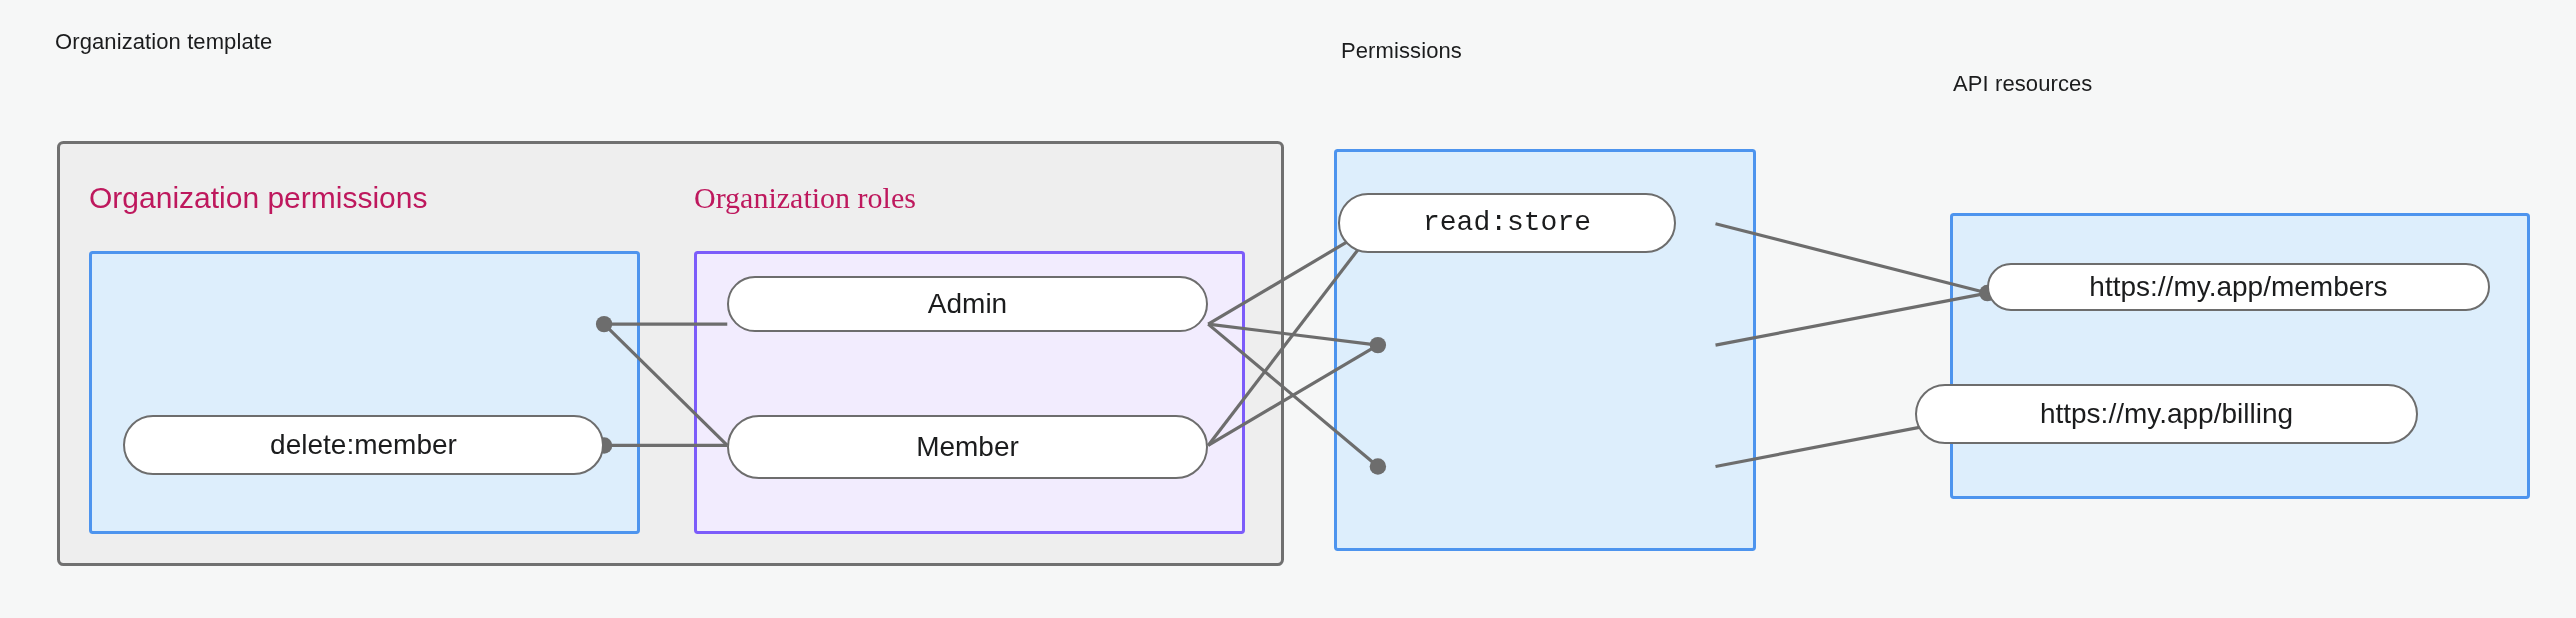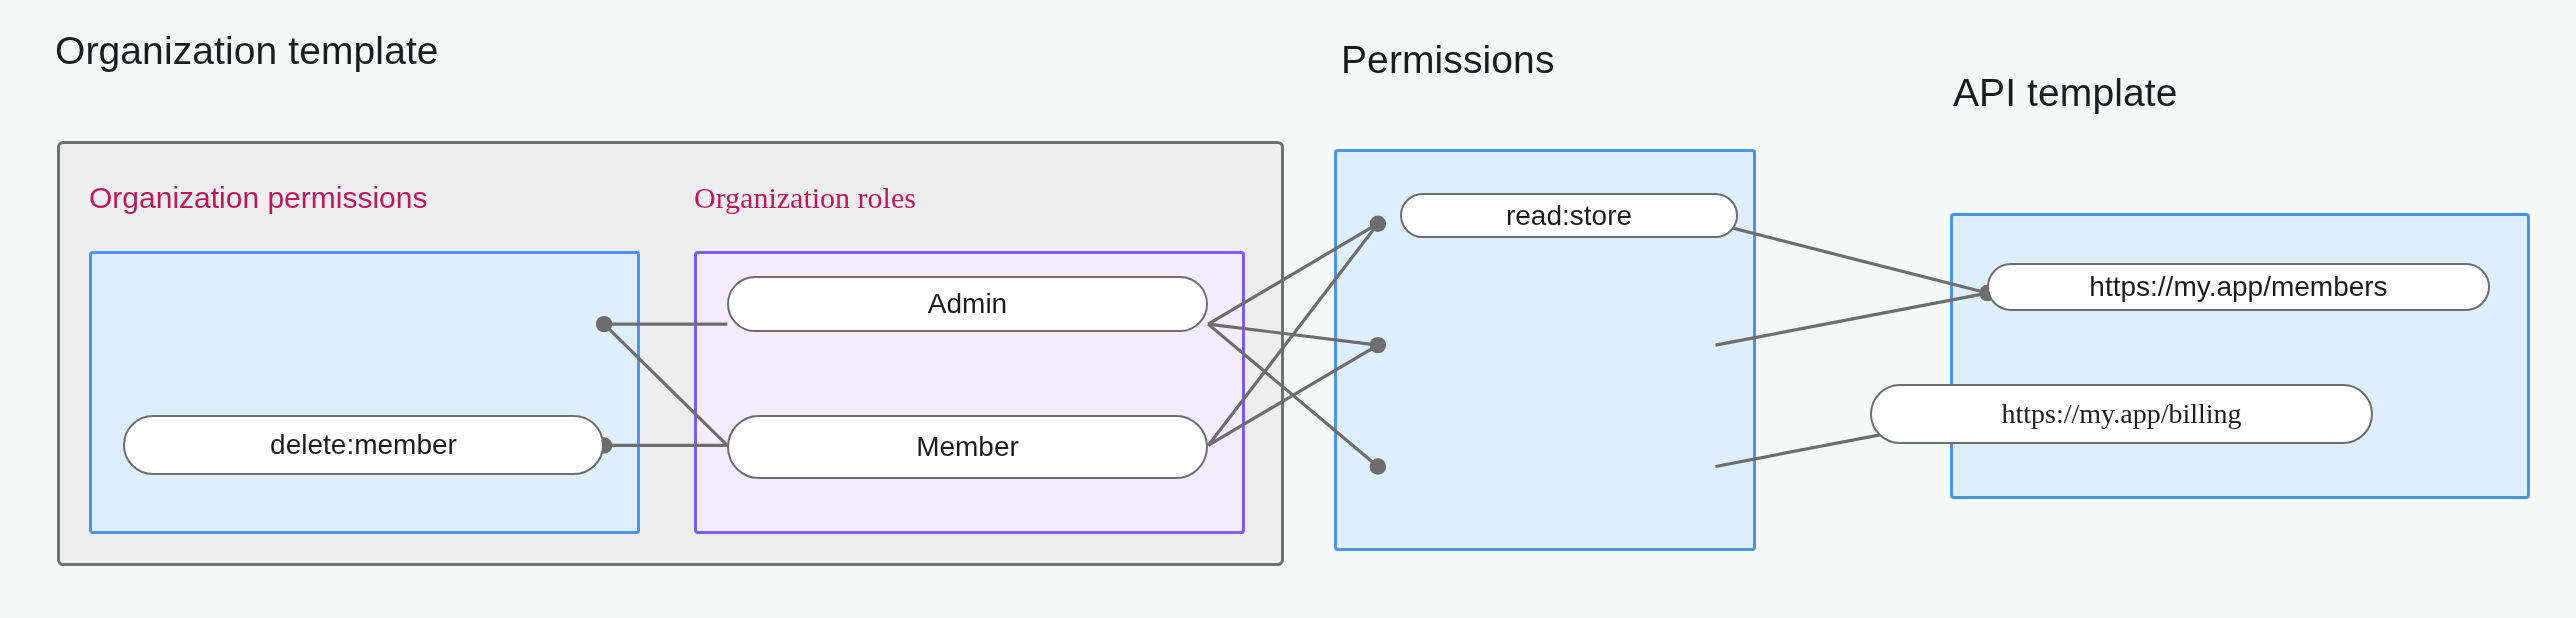--- a/index.html
+++ b/index.html
@@ -21,21 +21,21 @@
     position: absolute;
     left: 0;
     top: 0;
     width: 2576px;
     height: 619px;
     pointer-events: none;
     z-index: 5;
   }
   .grouplabel {
     position: absolute;
-    font-size: 39px;
+    font-size: 22px;
     color: #1b1c1d;
     white-space: nowrap;
     letter-spacing: 0.1px;
     z-index: 2;
   }
   .sublabel {
     position: absolute;
     font-size: 30px;
     color: #be185d;
     white-space: nowrap;
@@ -81,21 +81,21 @@
 </style>
 </head>
 <body>
 
 <div id="stage">
 
   <div class="grouplabel" style="left:55px; top:29px;">Organization template</div>
 
   <div class="grouplabel" style="left:1341px; top:38px;">Permissions</div>
 
-  <div class="grouplabel" style="left:1953px; top:71px;">API template</div>
+  <div class="grouplabel" style="left:1953px; top:71px;">API resources</div>
 
   <div class="container-box box-outer" style="left:57px; top:141px; width:1227px; height:425px;"></div>
 
   <div class="sublabel" style="left:89px; top:181px;">Organization permissions</div>
 
   <div class="container-box box-blue" style="left:89px; top:251px; width:551px; height:283px;"></div>
 
 
   <div class="node" style="left:123px; top:415px; width:481px; height:60px;justify-content:center;">
     <span class="node-label">delete:member</span>
@@ -108,33 +108,33 @@
   <div class="node" style="left:727px; top:276px; width:481px; height:56px;">
     <span class="node-label">Admin</span>
   </div>
 
   <div class="node" style="left:727px; top:415px; width:481px; height:64px;">
     <span class="node-label">Member</span>
   </div>
 
   <div class="container-box box-blue" style="left:1334px; top:149px; width:422px; height:402px;"></div>
 
-  <div class="node" style="left:1400px; top:193px; width:338px; height:45px;">
+  <div class="node" style="left:1338px; top:193px; width:338px; height:60px;font-family:Liberation Mono, monospace;">
     <span class="node-label">read:store</span>
   </div>
 
 
 
   <div class="container-box box-blue" style="left:1950px; top:213px; width:580px; height:286px;"></div>
 
   <div class="node" style="left:1987px; top:263px; width:503px; height:48px;">
     <span class="node-label">https://my.app/members</span>
   </div>
 
-  <div class="node" style="left:1870px; top:384px; width:503px; height:60px;font-family:Liberation Serif, serif;">
+  <div class="node" style="left:1915px; top:384px; width:503px; height:60px;">
     <span class="node-label">https://my.app/billing</span>
   </div>
 
   <svg id="wires" viewBox="0 0 2823 678">
     <g stroke="#6d6d6d" stroke-width="3.5" fill="none">
 
       <line x1="662" y1="355" x2="797" y2="355"></line>
 
       <line x1="662" y1="355" x2="797" y2="488"></line>
 

